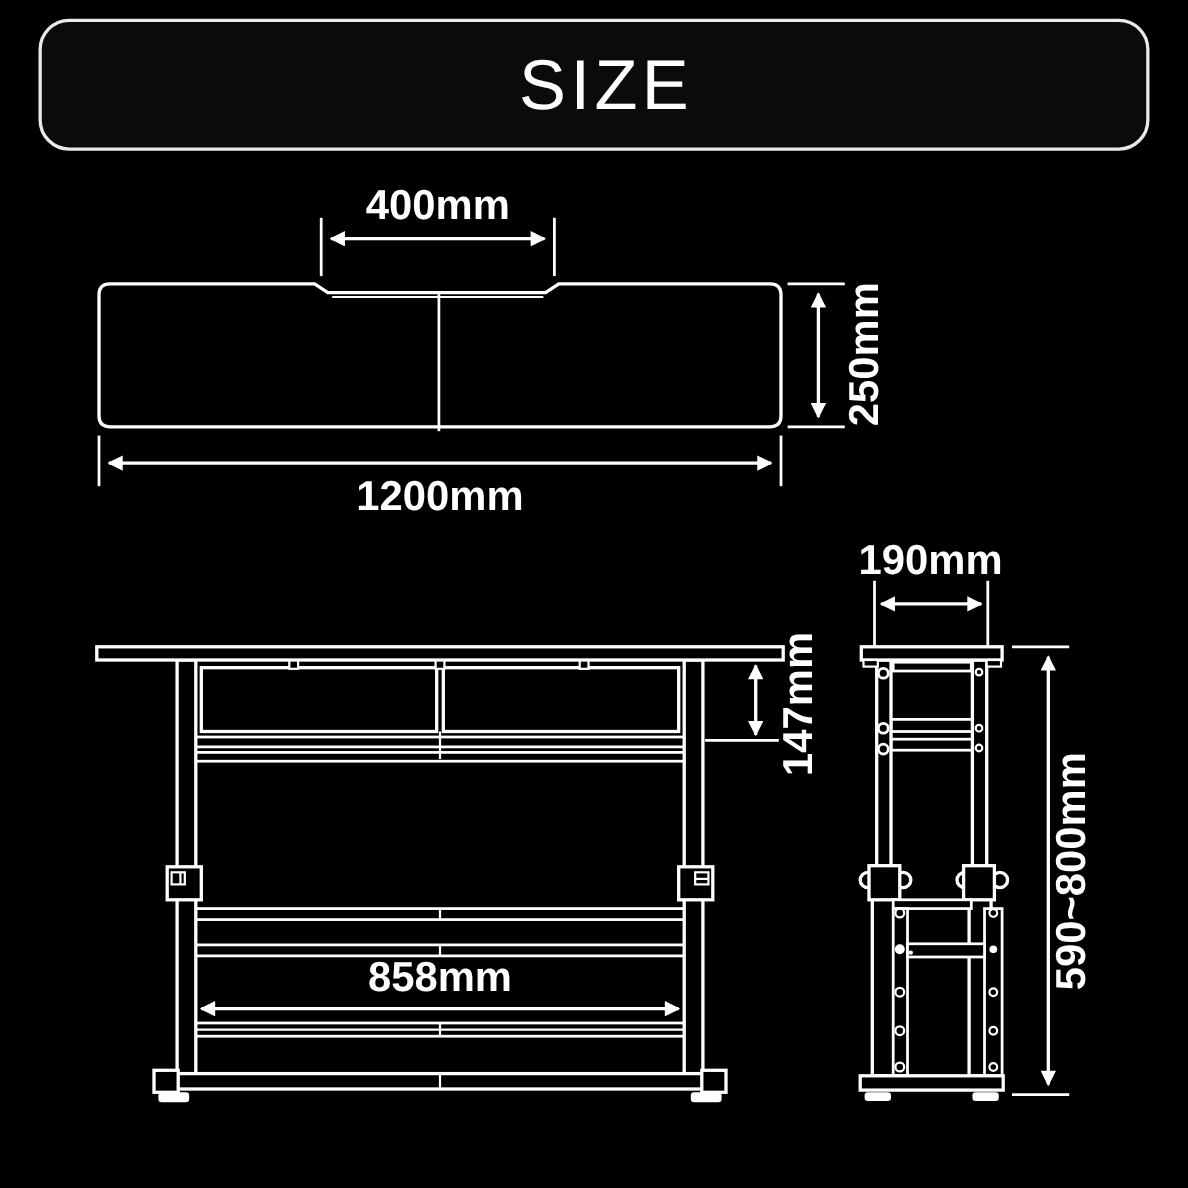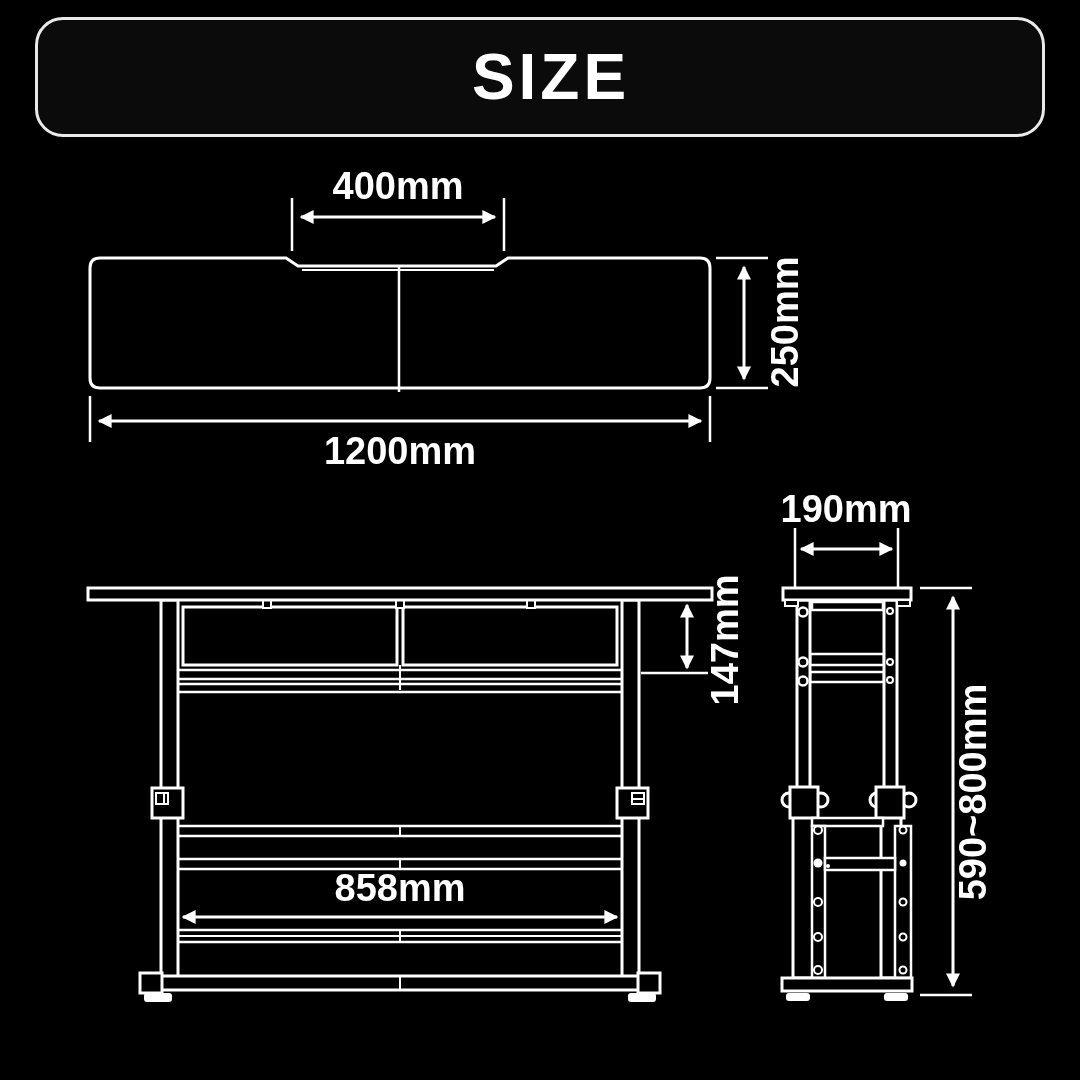--- a/index.html
+++ b/index.html
@@ -6,21 +6,21 @@
   .stage{
     position:relative;width:1080px;height:1080px;background:#000;
     overflow:hidden;font-family:"Liberation Sans",sans-serif;
   }
   .title-box{
     position:absolute;left:35px;top:17px;width:1010px;height:120px;
     box-sizing:border-box;border:3px solid #eaeaea;border-radius:28px;
     background:#0b0b0b;display:flex;align-items:center;justify-content:center;
   }
   .title-text{
-    color:#ffffff;font-size:64px;font-weight:700;letter-spacing:4px;line-height:1;margin-left:22px;
+    color:#ffffff;font-size:64px;font-weight:400;letter-spacing:4px;line-height:1;margin-left:22px;
   }
   svg.diagram{position:absolute;left:0;top:0;}
   .ln{stroke:#ffffff;fill:none;}
   .s3{stroke-width:3;}
   .s25{stroke-width:2.5;}
   .s2{stroke-width:2;}
   .fb{fill:#000000;}
   .fw{fill:#ffffff;stroke:none;}
   .dim{
     fill:#ffffff;stroke:none;font-family:"Liberation Sans",sans-serif;

